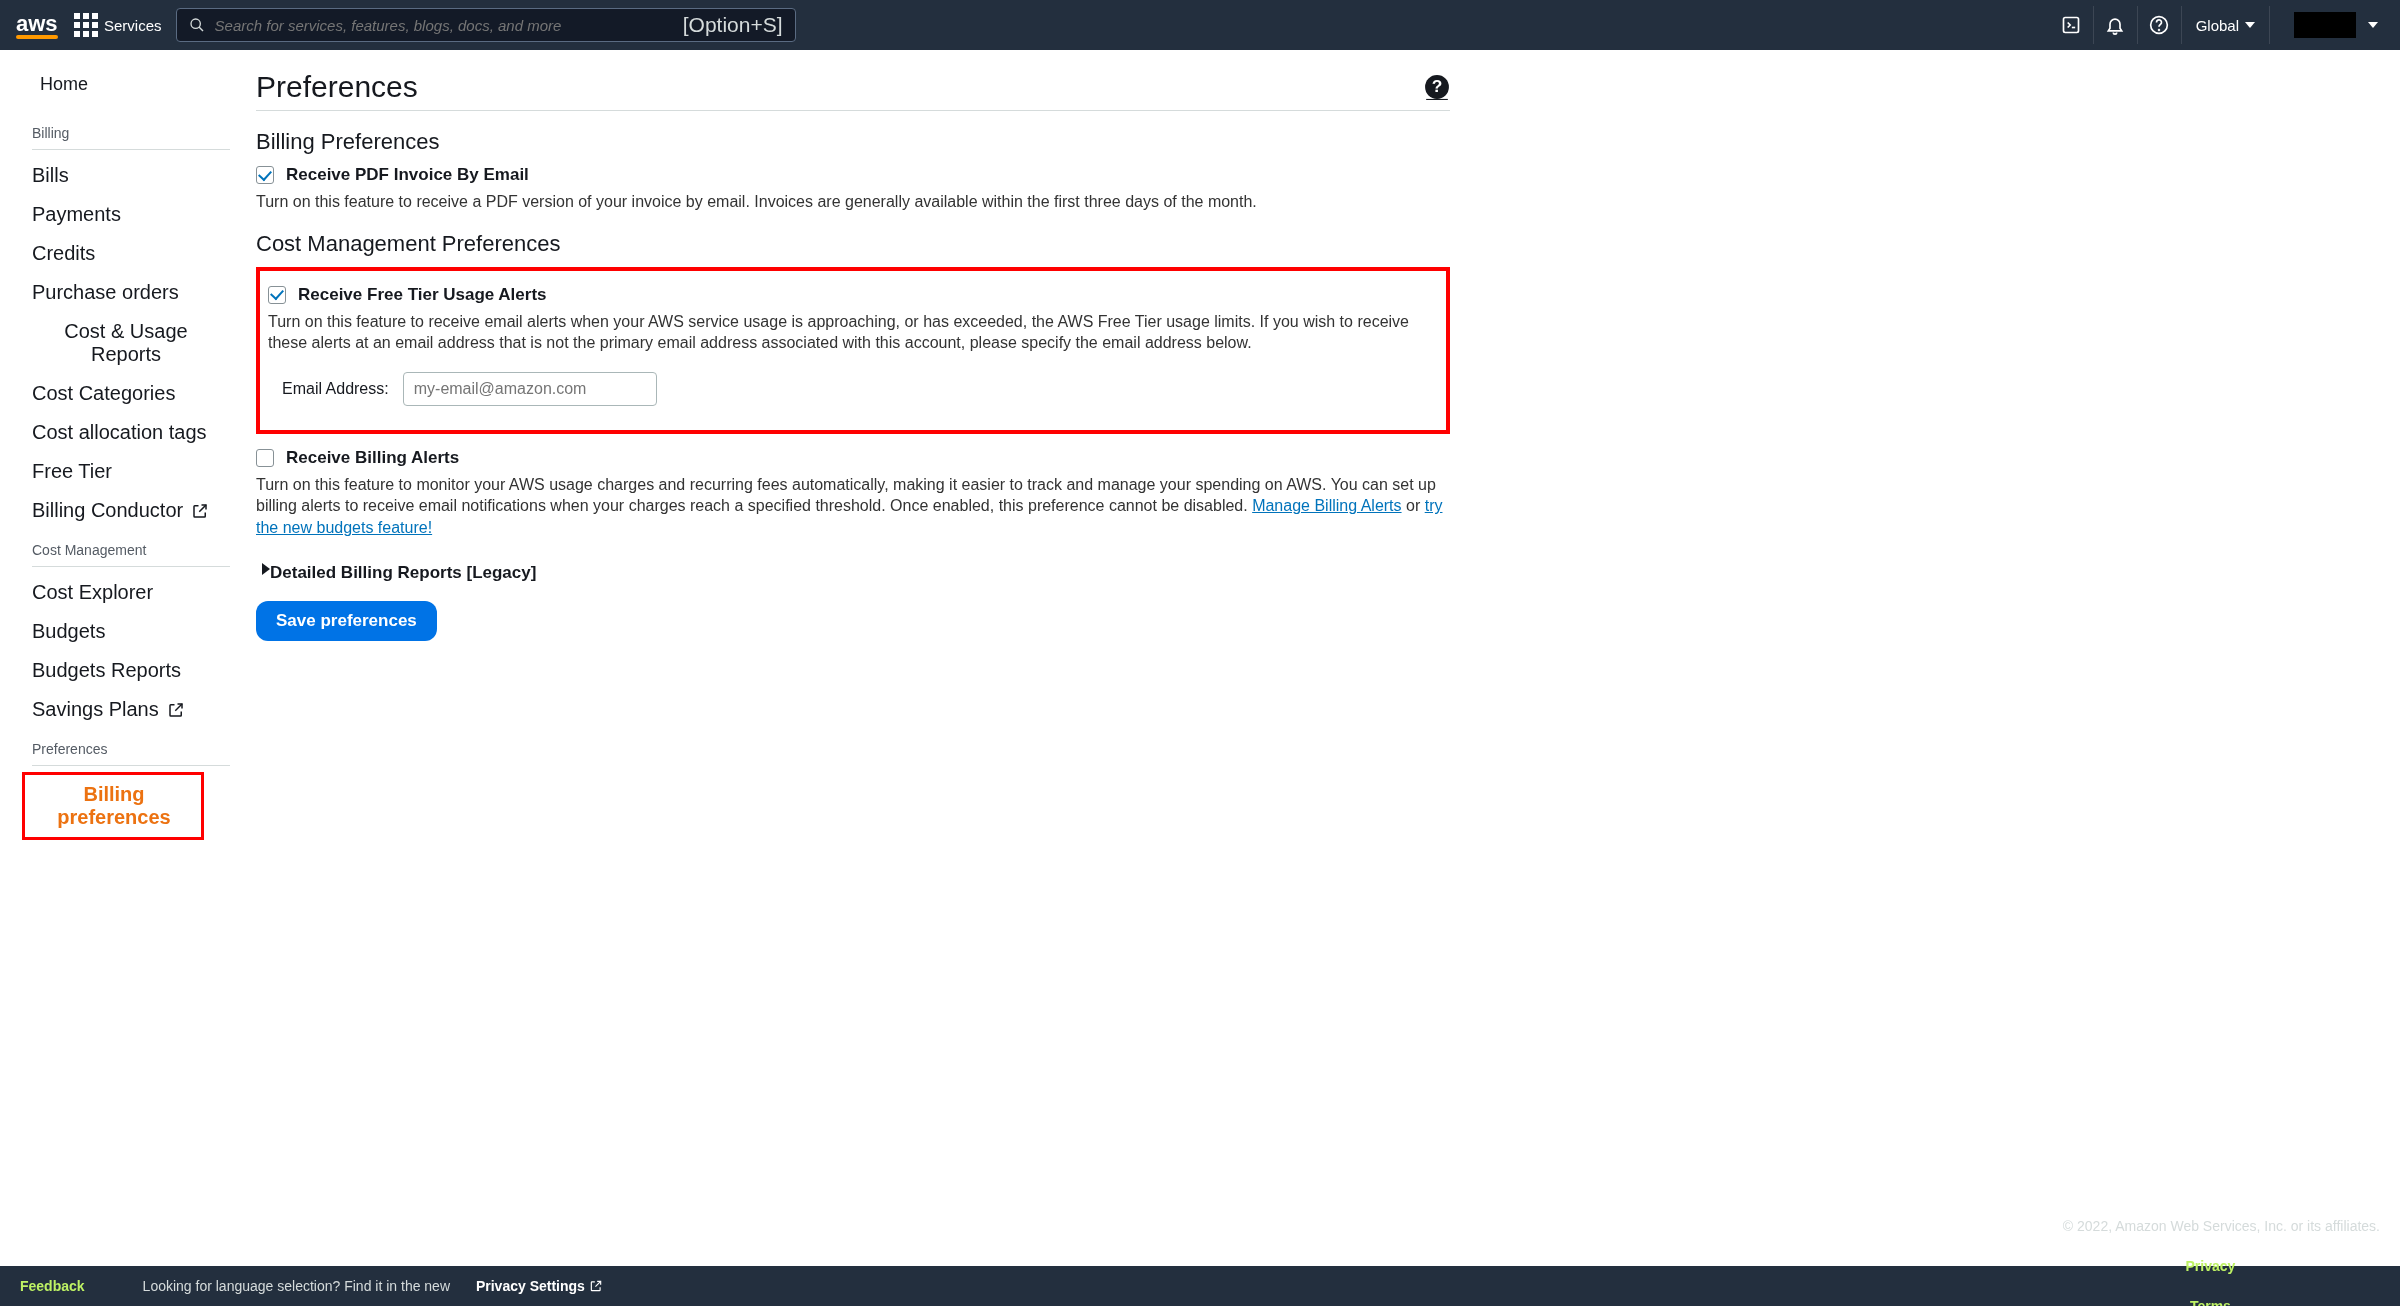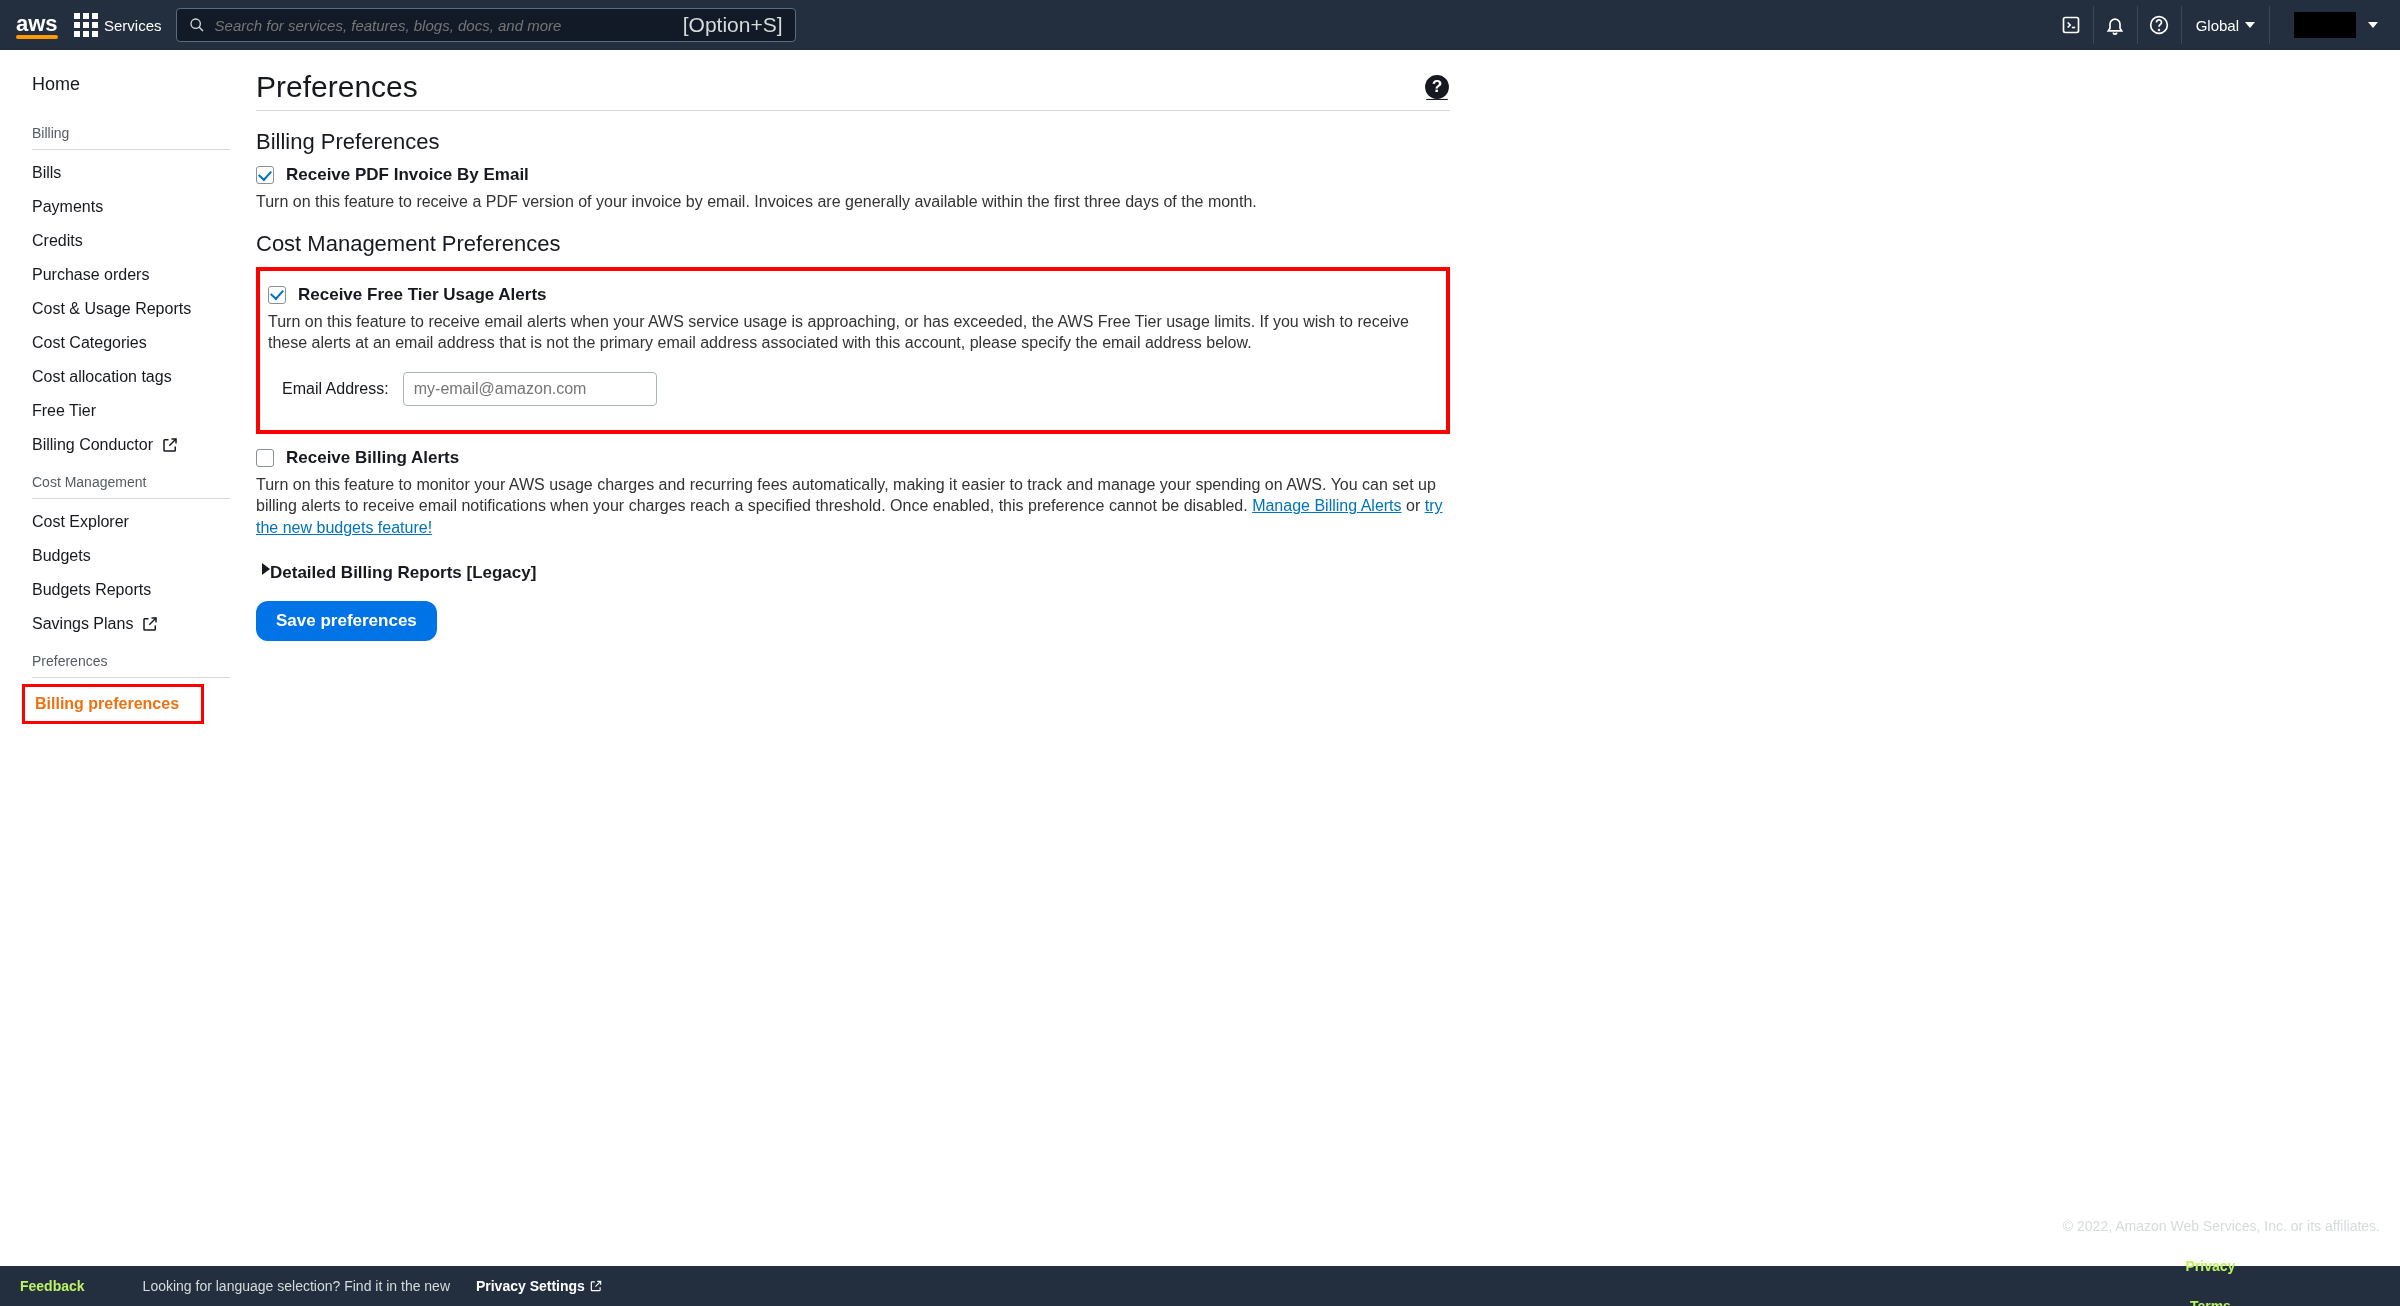--- a/index.html
+++ b/index.html
@@ -21,24 +21,24 @@
     .topnav-icon:first-child { border-left: none; }
     .region { padding: 0 14px; height: 38px; display: flex; align-items: center; border-left: 1px solid #3c4654; gap: 6px; cursor: pointer; font-size: 15px; }
     .acct-box { width: 62px; height: 26px; background: #000; margin-left: 10px; }
     .acct-caret { margin-left: 6px; }
 
     
     .page { display: flex; min-height: calc(100vh - 50px - 40px); }
 
     
     .sidebar { width: 250px; padding: 20px 0 10px 0; flex-shrink: 0; }
-    .side-home { font-size: 18px; padding: 4px 30px 18px 32px; cursor: pointer; }
+    .side-home { font-size: 18px; padding: 4px 30px 18px 32px; cursor: pointer; margin-left: 8px; }
     .side-section { font-size: 14px; color: #545b64; padding: 6px 32px 4px 32px; margin-top: 6px; }
     .side-hr { border: none; border-top: 1px solid #d5dbdb; margin: 4px 20px 6px 32px; }
-    .side-item { font-size: 16px; padding: 8px 30px 8px 32px; display: flex; align-items: center; gap: 8px; cursor: pointer; }
+    .side-item { font-size: 20px; padding: 8px 30px 8px 32px; display: flex; align-items: center; gap: 8px; cursor: pointer; text-align: center; }
     .side-item.active { color: #ec7211; font-weight: 700; }
     .highlight-red { border: 3px solid #ff0000; margin: 0 46px 0 22px; padding: 6px 0; }
     .highlight-red .side-item { padding: 2px 8px 2px 10px; }
     .ext-icon { display: inline-flex; }
 
     
     .main { flex: 1; padding: 20px 20px 20px 6px; max-width: 1220px; }
     .page-title-row { display: flex; align-items: center; border-bottom: 1px solid #d5dbdb; padding-bottom: 6px; }
     .page-title { font-size: 30px; font-weight: 400; }
     .help-circle { margin-left: auto; }

